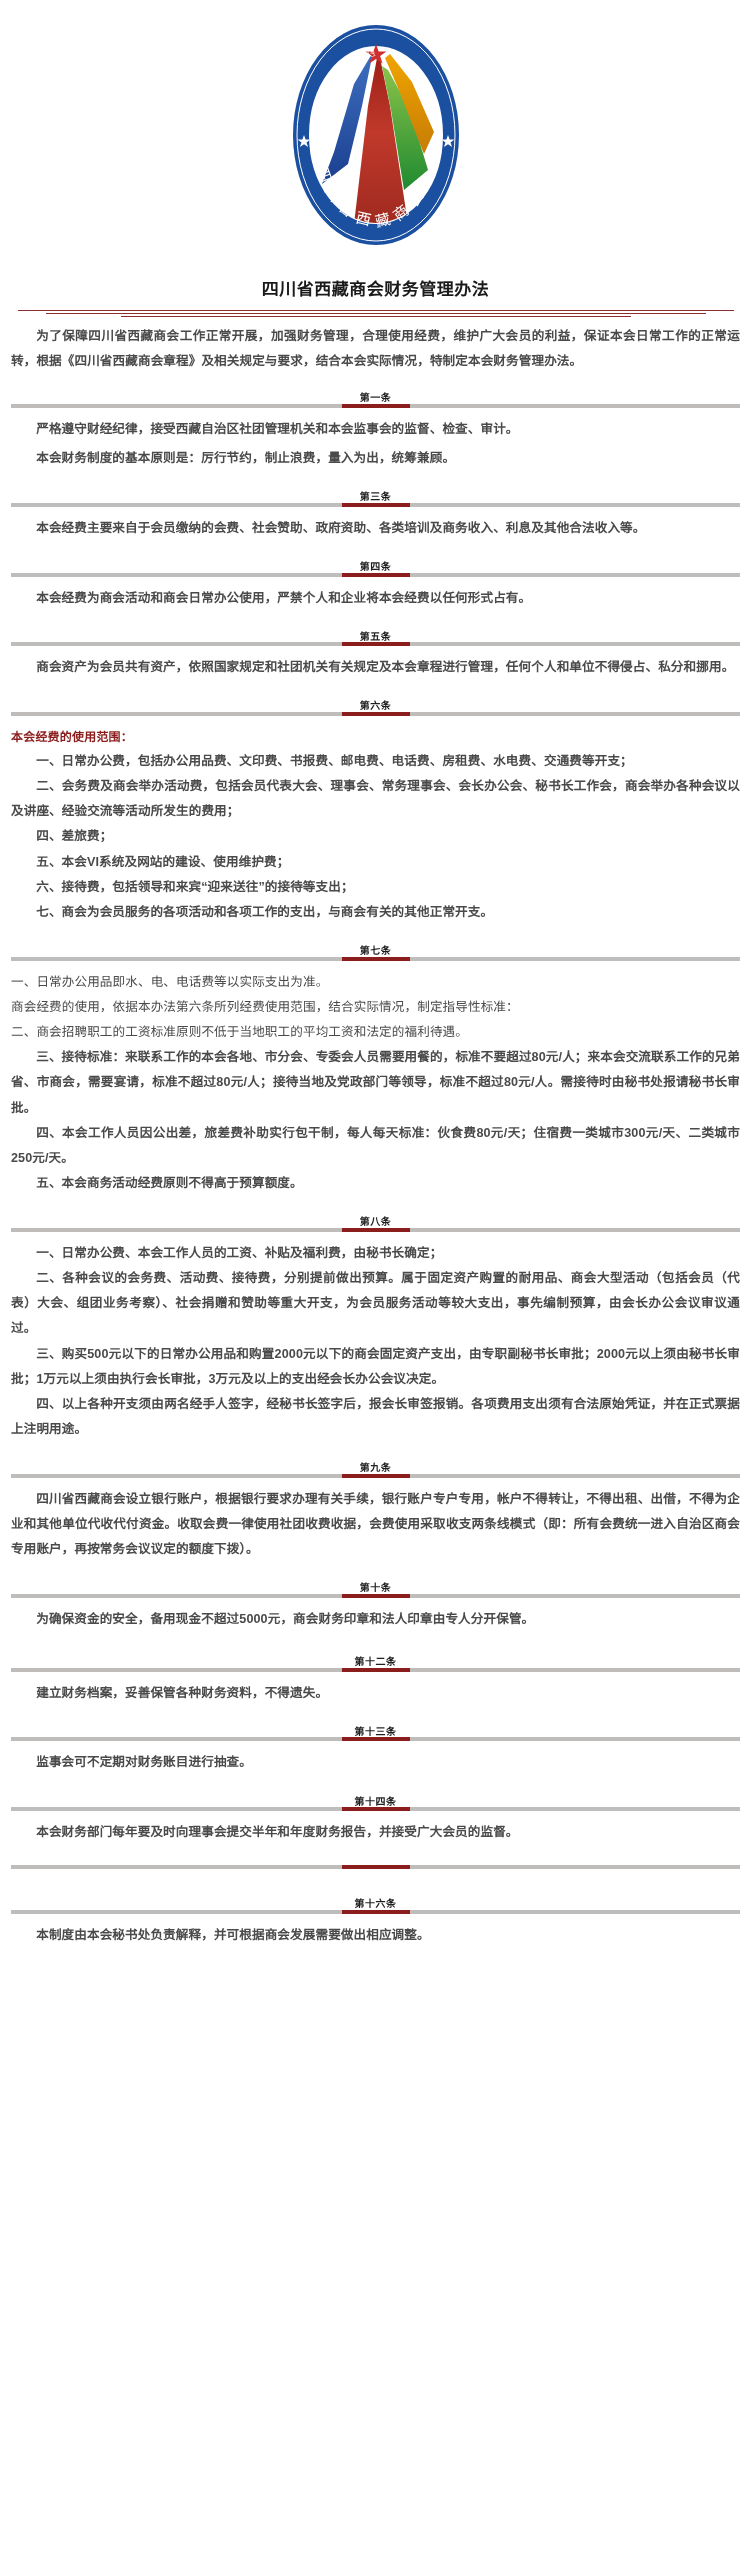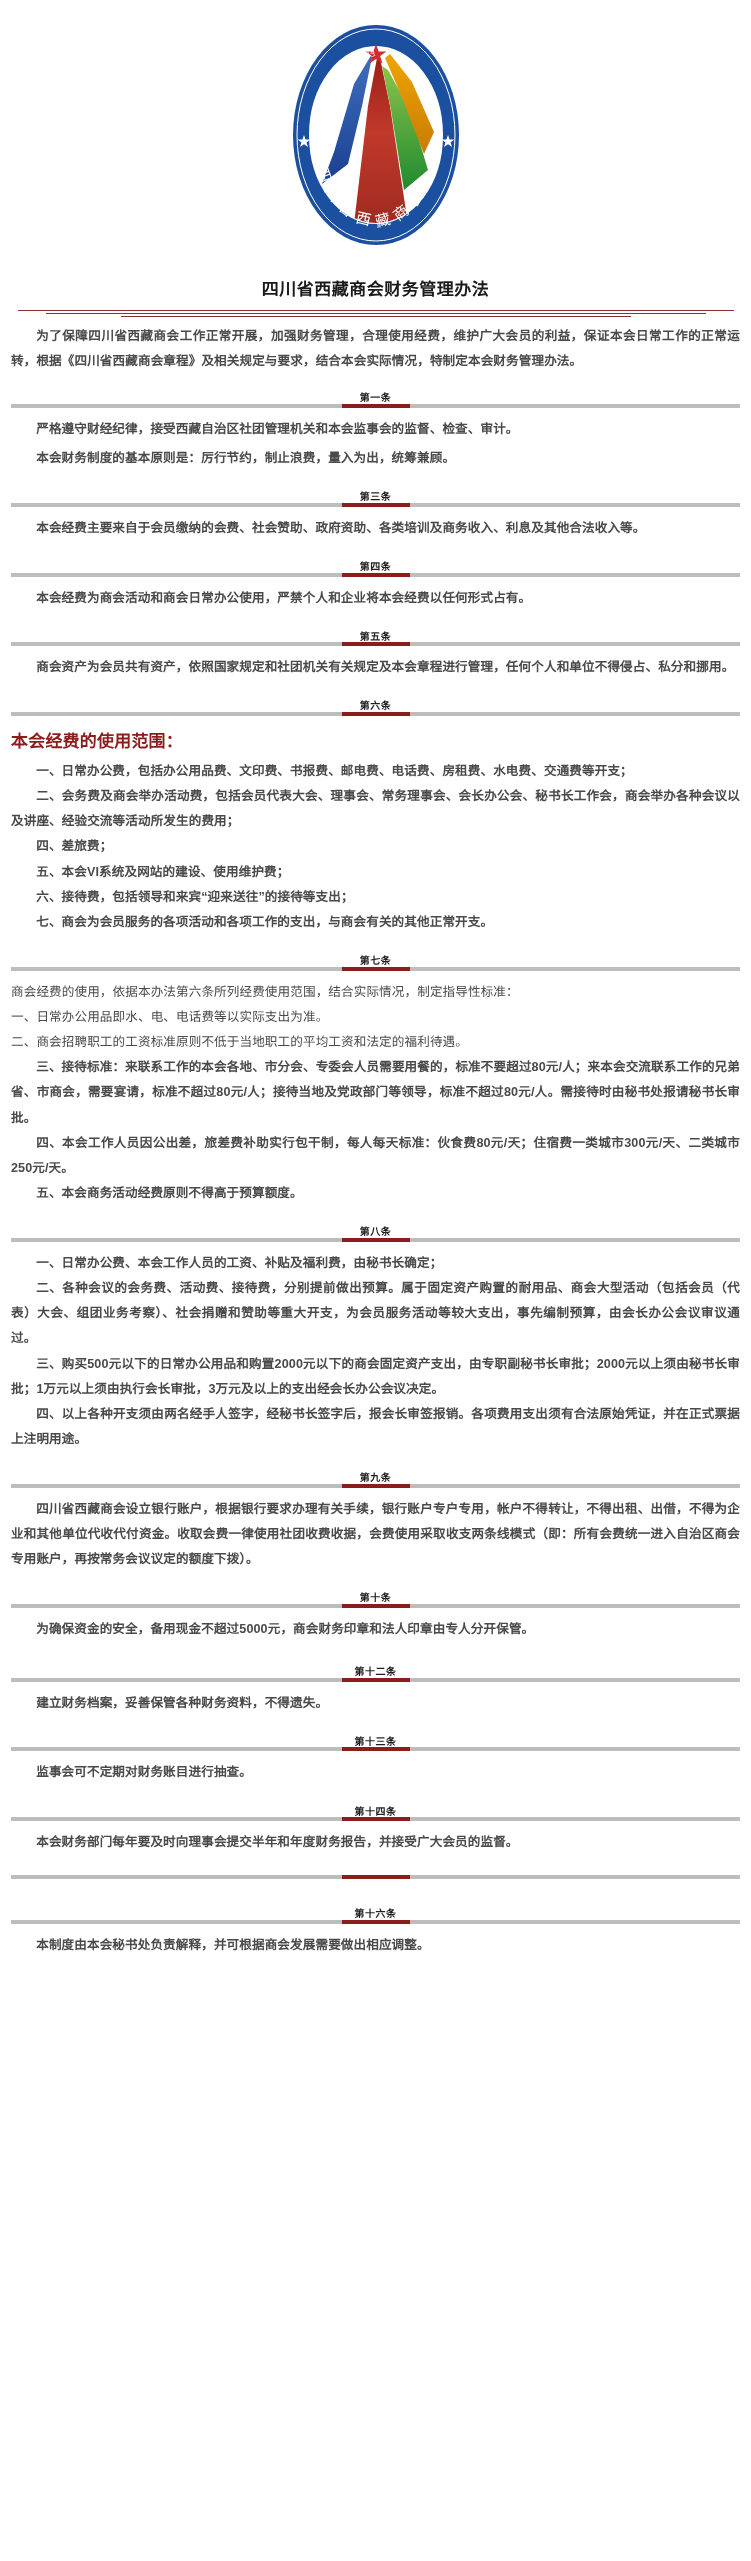--- a/index.html
+++ b/index.html
@@ -124,21 +124,21 @@
     transform: translateX(-50%);
     height: 4px;
     width: 68px;
     background: #8b1d1d;
   }
 
   
   .red-bold {
     color: #8b1d1d;
     font-weight: bold;
-    font-size: 17px;
+    font-size: 12px;
     line-height: 2.0;
     margin: 0;
     text-indent: 0;
     letter-spacing: 0.2px;
     font-family: Liberation Serif, serif;
   }
 </style>
 </head>
 <body>
 
@@ -271,22 +271,22 @@
       <p class="para indent">七、商会为会员服务的各项活动和各项工作的支出，与商会有关的其他正常开支。</p>
     </div>
 
     <div class="block">
       <div class="section-head">
         <span class="label">第七条</span>
         <div class="bar">
             <span class="accent"></span>
           </div>
       </div>
+      <p class="para noindent">一、日常办公用品即水、电、电话费等以实际支出为准。</p>
       <p class="para noindent">商会经费的使用，依据本办法第六条所列经费使用范围，结合实际情况，制定指导性标准：</p>
-      <p class="para noindent">一、日常办公用品即水、电、电话费等以实际支出为准。</p>
       <p class="para noindent">二、商会招聘职工的工资标准原则不低于当地职工的平均工资和法定的福利待遇。</p>
       <p class="para indent">三、接待标准：来联系工作的本会各地、市分会、专委会人员需要用餐的，标准不要超过80元/人；来本会交流联系工作的兄弟省、市商会，需要宴请，标准不超过80元/人；接待当地及党政部门等领导，标准不超过80元/人。需接待时由秘书处报请秘书长审批。</p>
       <p class="para indent">四、本会工作人员因公出差，旅差费补助实行包干制，每人每天标准：伙食费80元/天；住宿费一类城市300元/天、二类城市250元/天。</p>
       <p class="para indent">五、本会商务活动经费原则不得高于预算额度。</p>
     </div>
 
     <div class="block">
       <div class="section-head">
         <span class="label">第八条</span>
         <div class="bar">

